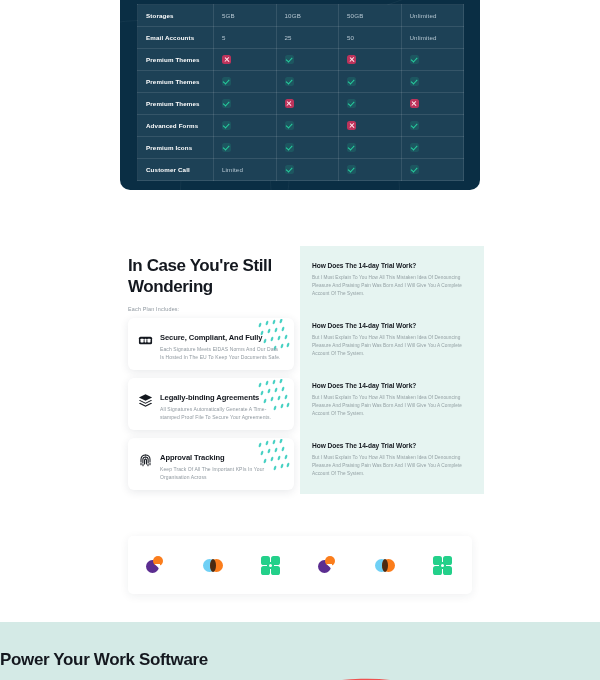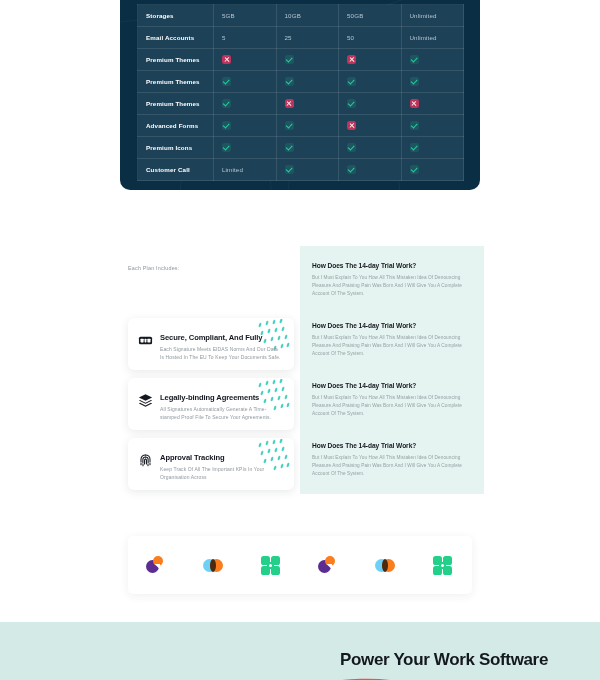--- a/index.html
+++ b/index.html
@@ -164,21 +164,21 @@
     position:absolute; left:10px; top:11px; width:3px; height:3px;
     background:#ffffff; border-radius:50%;
   }
 
   
   .banner{
     position:absolute; left:0; top:622px; width:600px; height:58px;
     background:#d4eae6;
   }
   .banner-title{
-    position:absolute; left:0; top:28px; width:548px; text-align:right;
+    position:absolute; left:0; top:28px; width:548px; text-align:left;
     font-size:17px; font-weight:bold; color:#14181f; letter-spacing:-0.35px;
   }
   .banner-swoosh{
     position:absolute; left:327px; top:51px; width:78px; height:10px;
   }
 </style>
 </head>
 <body>
 
 <div class="dark-section">
@@ -243,20 +243,21 @@
           <td class="val"><span class="mark yes"></span></td>
           <td class="val"><span class="mark yes"></span></td>
         </tr>
       </tbody>
   </table>
 </div>
 
 <div class="wonder">
 
   <div class="wonder-left">
+    <div class="wonder-title">In Case You're Still Wondering</div>
     <div class="wonder-sub">Each Plan Includes:</div>
   </div>
 
   <div class="fcard c1">
     <div class="dots">
       <svg viewBox="0 0 38 40">
           <g fill="#3fcfc0">
         <ellipse cx="6" cy="6" rx="1.2" ry="2.4" transform="rotate(18 6 6)"></ellipse>
         <ellipse cx="13" cy="4" rx="1.2" ry="2.4" transform="rotate(18 13 4)"></ellipse>
         <ellipse cx="20" cy="3" rx="1.2" ry="2.4" transform="rotate(18 20 3)"></ellipse>

